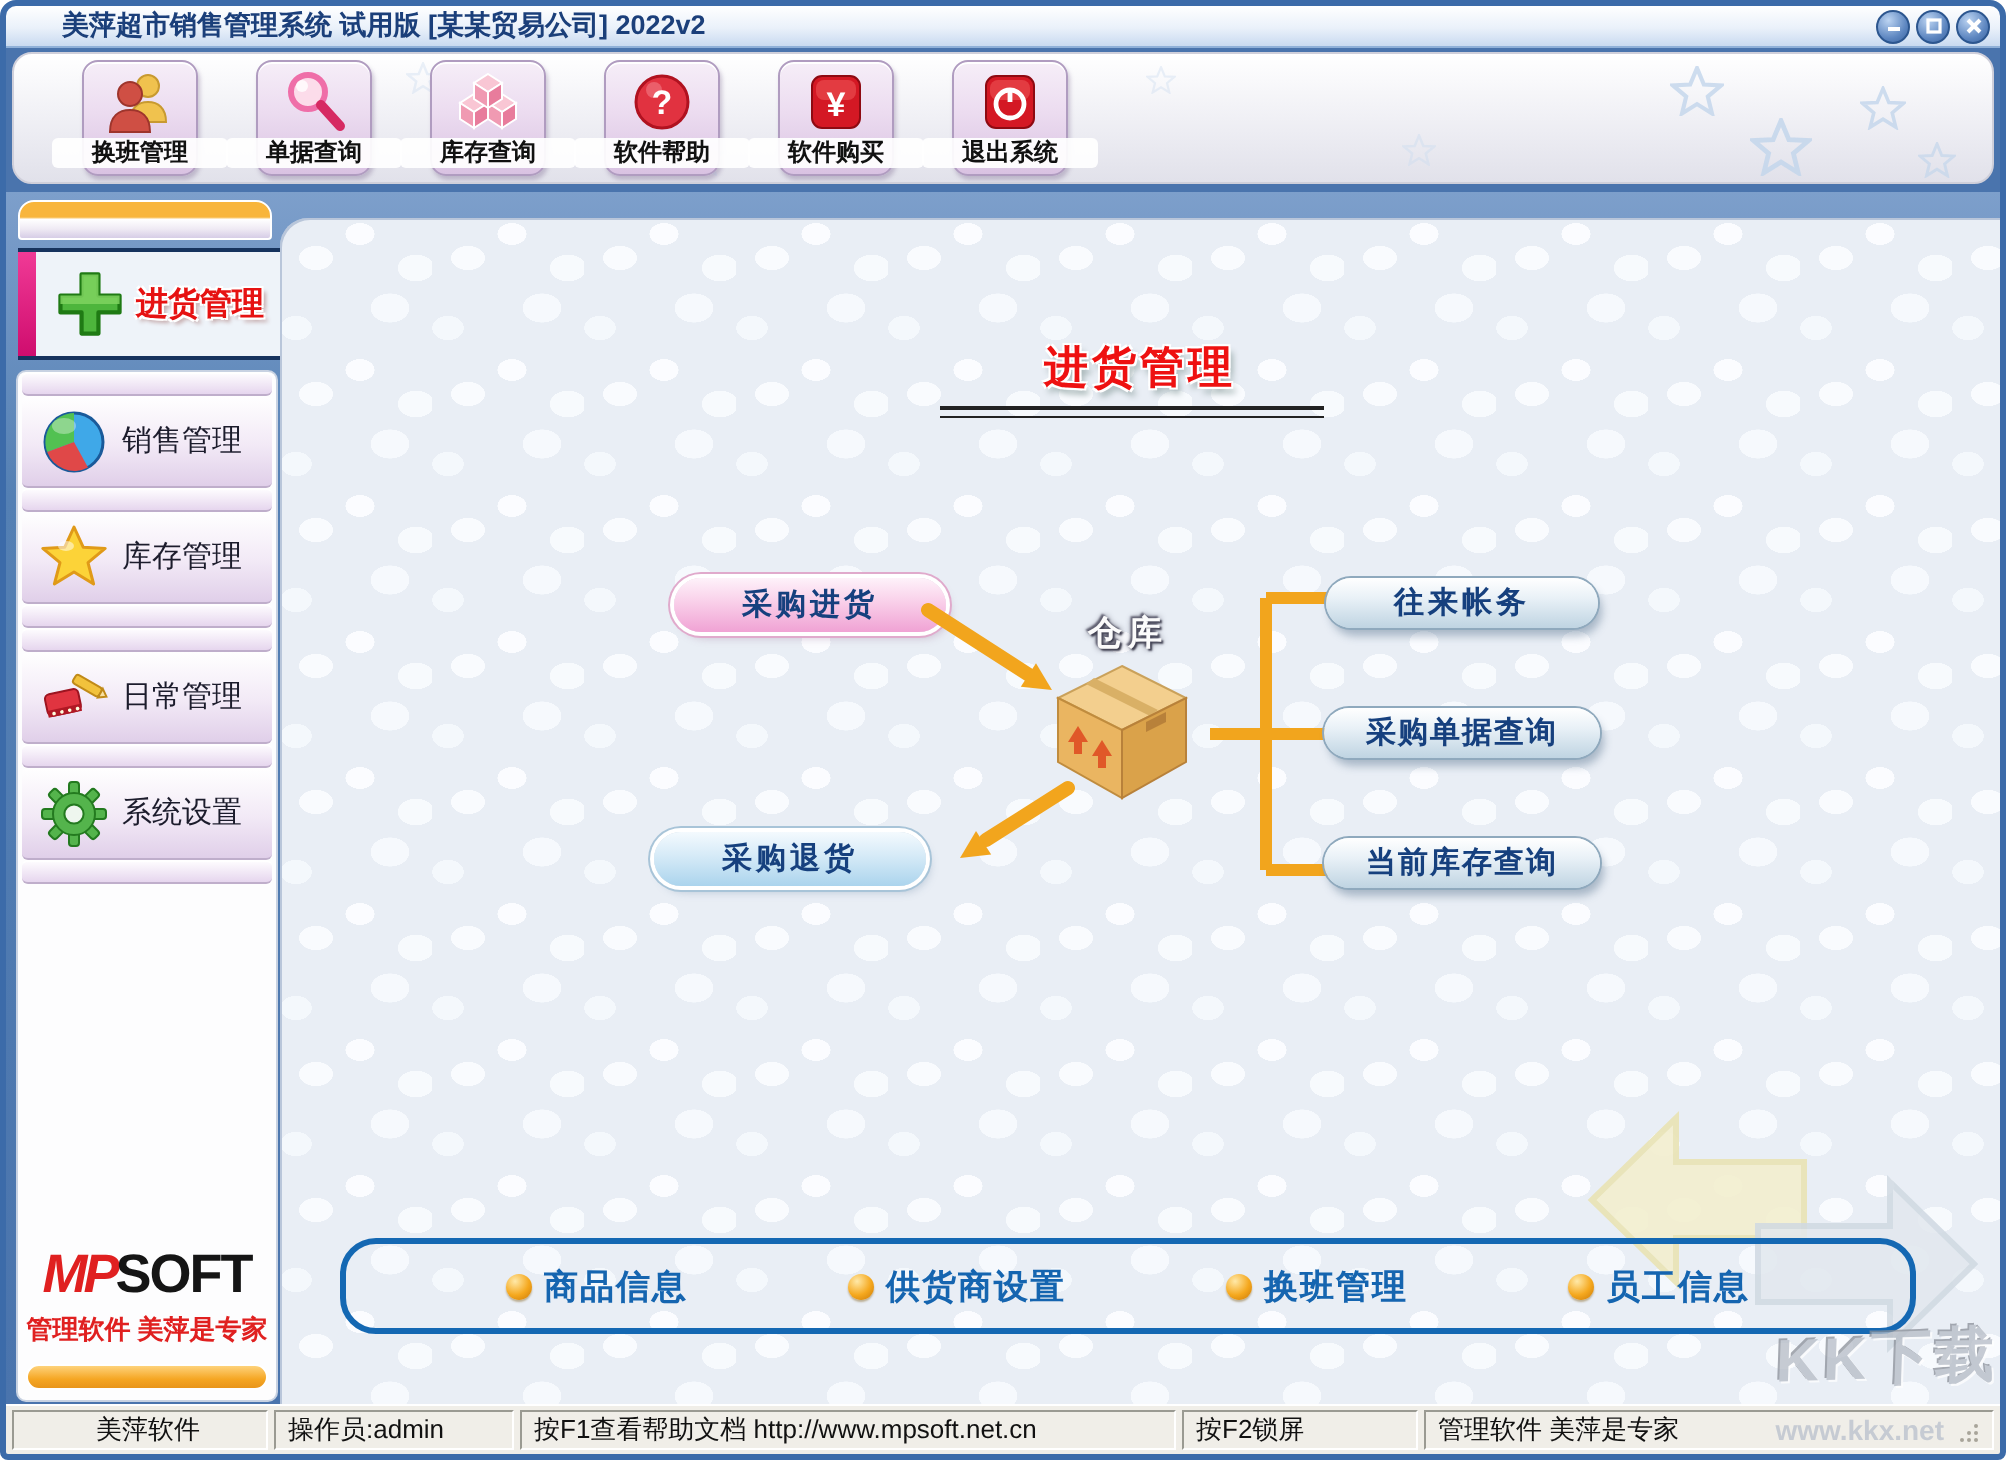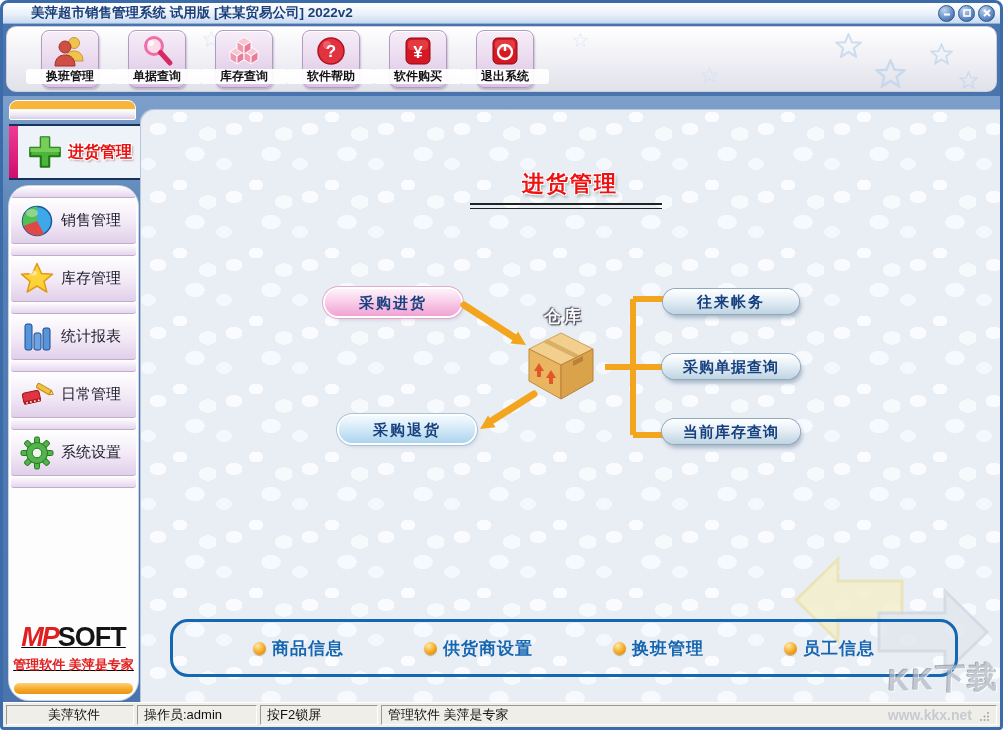--- a/index.html
+++ b/index.html
@@ -64,36 +64,36 @@
     background-color:#eef3f9; border-top:2px solid #16335e; border-bottom:2px solid #16335e;
     margin-left:6px; display:flex; align-items:center; cursor:pointer;
   }
   .active-bar { width:9px; align-self:stretch; background:linear-gradient(180deg,#f03a96,#cf0d6e); margin-right:8px; }
   .active-label {
     font-size:16px; font-weight:bold; color:#e61212;
     text-shadow:-1px -1px 0 #fff,1px -1px 0 #fff,-1px 1px 0 #fff,1px 1px 0 #fff,2px 2px 2px #b99;
     margin-left:4px; white-space:nowrap;
   }
   .side-panel {
-    flex:1; margin:6px 2px 2px 6px; background:#fdfdfe; border-radius:20px;
+    flex:1; margin:6px 2px 2px 6px; background:#fdfdfe; border-radius:4px;
     box-shadow:0 0 0 1px #c8d2e2; display:flex; flex-direction:column; overflow:hidden;
   }
   .sep {
     height:12px; margin:0 2px;
     background:linear-gradient(180deg,#fdfbfe,#e6d6ee);
     border-top:1px solid #fff; border-bottom:1px solid #bfaecb; border-radius:3px;
   }
   .side-item {
     height:46px; margin:0 2px; display:flex; align-items:center; gap:6px; padding-left:8px;
     background:linear-gradient(180deg,#ffffff,#f2e9f6 55%,#e0cfe9);
     border-bottom:1px solid #bfaecb; border-radius:3px; cursor:pointer;
   }
   .side-item span.lbl { font-size:15px; color:#1c1c2c; white-space:nowrap; }
   .side-spacer { flex:1; }
-  .logo-block { text-align:center; padding:4px 0 0 0;text-decoration:underline; }
+  .logo-block { text-align:center; padding:4px 0 0 0; }
   .lmp { color:#e02020; font-weight:900; font-style:italic; font-size:27px; letter-spacing:-2px; }
   .lsoft { color:#151515; font-weight:900; font-size:27px; letter-spacing:-1px; }
   .slogan { color:#e02020; font-weight:bold; font-size:13px; margin-top:3px; white-space:nowrap; }
   .orange-bar {
     height:13px; margin:8px 4px 5px 4px; border-radius:7px; border:1px solid #fff;
     background:linear-gradient(180deg,#fed27a,#f5a623 60%,#e8951a);
   }
   
   .main {
     position:absolute; left:137px; top:13px; right:0; bottom:0;
@@ -113,33 +113,33 @@
     font-size:22px; font-weight:bold; color:#ee1111; letter-spacing:2px;
     text-shadow:-1px -1px 0 #fff,1px -1px 0 #fff,-1px 1px 0 #fff,1px 1px 0 #fff,2px 3px 3px #9aa;
   }
   .title-underline { position:absolute; left:330px; top:94px; width:192px; height:6px;
     border-top:2px solid #222; border-bottom:1px solid #222; }
   .pill {
     position:absolute; font-weight:bold; font-size:15px; color:#16407e;
     text-align:center; border-radius:14px; letter-spacing:2px; cursor:pointer; white-space:nowrap;
   }
   .pill.pink  { background:linear-gradient(180deg,#fef2fa,#f9cfe9 45%,#f0a2d4);
-    box-shadow:0 0 0 2px #fff,0 0 0 3px #e0aacc, 2px 3px 4px rgba(150,100,140,.35); }
+    box-shadow:0 0 0 2px #fff,0 0 0 3px #e0aacc, 2px 3px 4px rgba(150,100,140,.35);margin-left:12px; }
   .pill.bluep { background:linear-gradient(180deg,#f4fafe,#d5eaf7 45%,#abd4ed);
-    box-shadow:0 0 0 2px #fff,0 0 0 3px #a8c4d8, 2px 3px 4px rgba(100,130,160,.35);margin-left:12px; }
+    box-shadow:0 0 0 2px #fff,0 0 0 3px #a8c4d8, 2px 3px 4px rgba(100,130,160,.35); }
   .pill.silver{ background:linear-gradient(180deg,#ffffff,#e9f1f7 40%,#bfd4e2);
     box-shadow:0 0 0 1px #8fa9bd, 2px 4px 4px rgba(70,100,130,.4); border-radius:13px; }
   .wh-label {
     position:absolute; left:393px; top:196px; width:62px; text-align:center;
     color:#fbfbfb; font-size:17px; font-weight:bold; letter-spacing:3px;
     text-shadow:0 0 3px #556,1px 1px 1px #334,-1px -1px 1px #667;
   }
   .abs { position:absolute; }
   .quick-box {
-    position:absolute; left:30px; top:510px; width:788px; height:58px;
+    position:absolute; left:30px; top:510px; width:788px; height:48px;
     border:3px solid #1468b3; border-radius:18px;
     display:flex; align-items:center; justify-content:space-evenly;
   }
   .qlink { display:flex; align-items:center; gap:6px; cursor:pointer; }
   .qlink .ball {
     width:13px; height:13px; border-radius:50%;
     background:radial-gradient(circle at 35% 28%,#ffe9a8,#f5a81e 55%,#c97808);
     box-shadow:0 1px 1px rgba(120,80,0,.4);
   }
   .qlink .qtext { color:#1565b0; font-weight:bold; font-size:17px; letter-spacing:1px; white-space:nowrap; }
@@ -311,30 +311,20 @@
 
         <div class="side-item">
           <svg width="36" height="36" viewBox="0 0 36 36">
             <polygon points="18,2.5 22.6,12.6 33.6,13.2 25,20.3 27.8,31 18,25 8.2,31 11,20.3 2.4,13.2 13.4,12.6" fill="#fcd338" stroke="#e09a18" stroke-width="1.5" stroke-linejoin="round"></polygon>
             <ellipse cx="14" cy="12" rx="4" ry="2.5" fill="#fff" opacity=".5"></ellipse>
           </svg>
           <span class="lbl">库存管理</span>
         </div>
         <div class="sep"></div>
 
-        <div class="side-item">
-          <svg width="36" height="36" viewBox="0 0 36 36">
-            <g stroke="#1a4a8c" stroke-width="1">
-              <rect x="6" y="5" width="7" height="26" rx="2" fill="#5694dc"></rect>
-              <rect x="15" y="14" width="7" height="17" rx="2" fill="#6aa4e4"></rect>
-              <rect x="24" y="9" width="7" height="22" rx="2" fill="#5694dc"></rect>
-            </g>
-          </svg>
-          <span class="lbl">统计报表</span>
-        </div>
         <div class="sep"></div>
 
         <div class="side-item">
           <svg width="36" height="36" viewBox="0 0 36 36">
             <g transform="rotate(30 24 12)">
               <rect x="17" y="9" width="15" height="5" rx="1.5" fill="#f2c23c" stroke="#c08a18"></rect>
               <polygon points="32,9 35.5,11.5 32,14" fill="#f8e0a0" stroke="#c08a18"></polygon>
             </g>
             <g transform="rotate(-12 16 20)">
               <rect x="4" y="14" width="17" height="11" rx="2.5" fill="#e03440" stroke="#9c1420"></rect>
@@ -450,20 +440,21 @@
         </div>
       </div>
 
       <div class="kk-mark">KK下载</div>
     </div>
   </div>
 
   <div class="statusbar">
     <div class="scell c1">美萍软件</div>
     <div class="scell c2">操作员:admin</div>
+    <div class="scell c3">按F1查看帮助文档 http://www.mpsoft.net.cn</div>
     <div class="scell c4">按F2锁屏</div>
     <div class="scell c5">
       <span>管理软件 美萍是专家</span>
       <span class="url-mark">www.kkx.net</span>
       <svg width="12" height="12">
         <g fill="#a8a49a">
           <circle cx="10" cy="4" r="1"></circle>
             <circle cx="10" cy="7.5" r="1"></circle>
             <circle cx="10" cy="11" r="1"></circle>
           <circle cx="6.5" cy="7.5" r="1"></circle>

